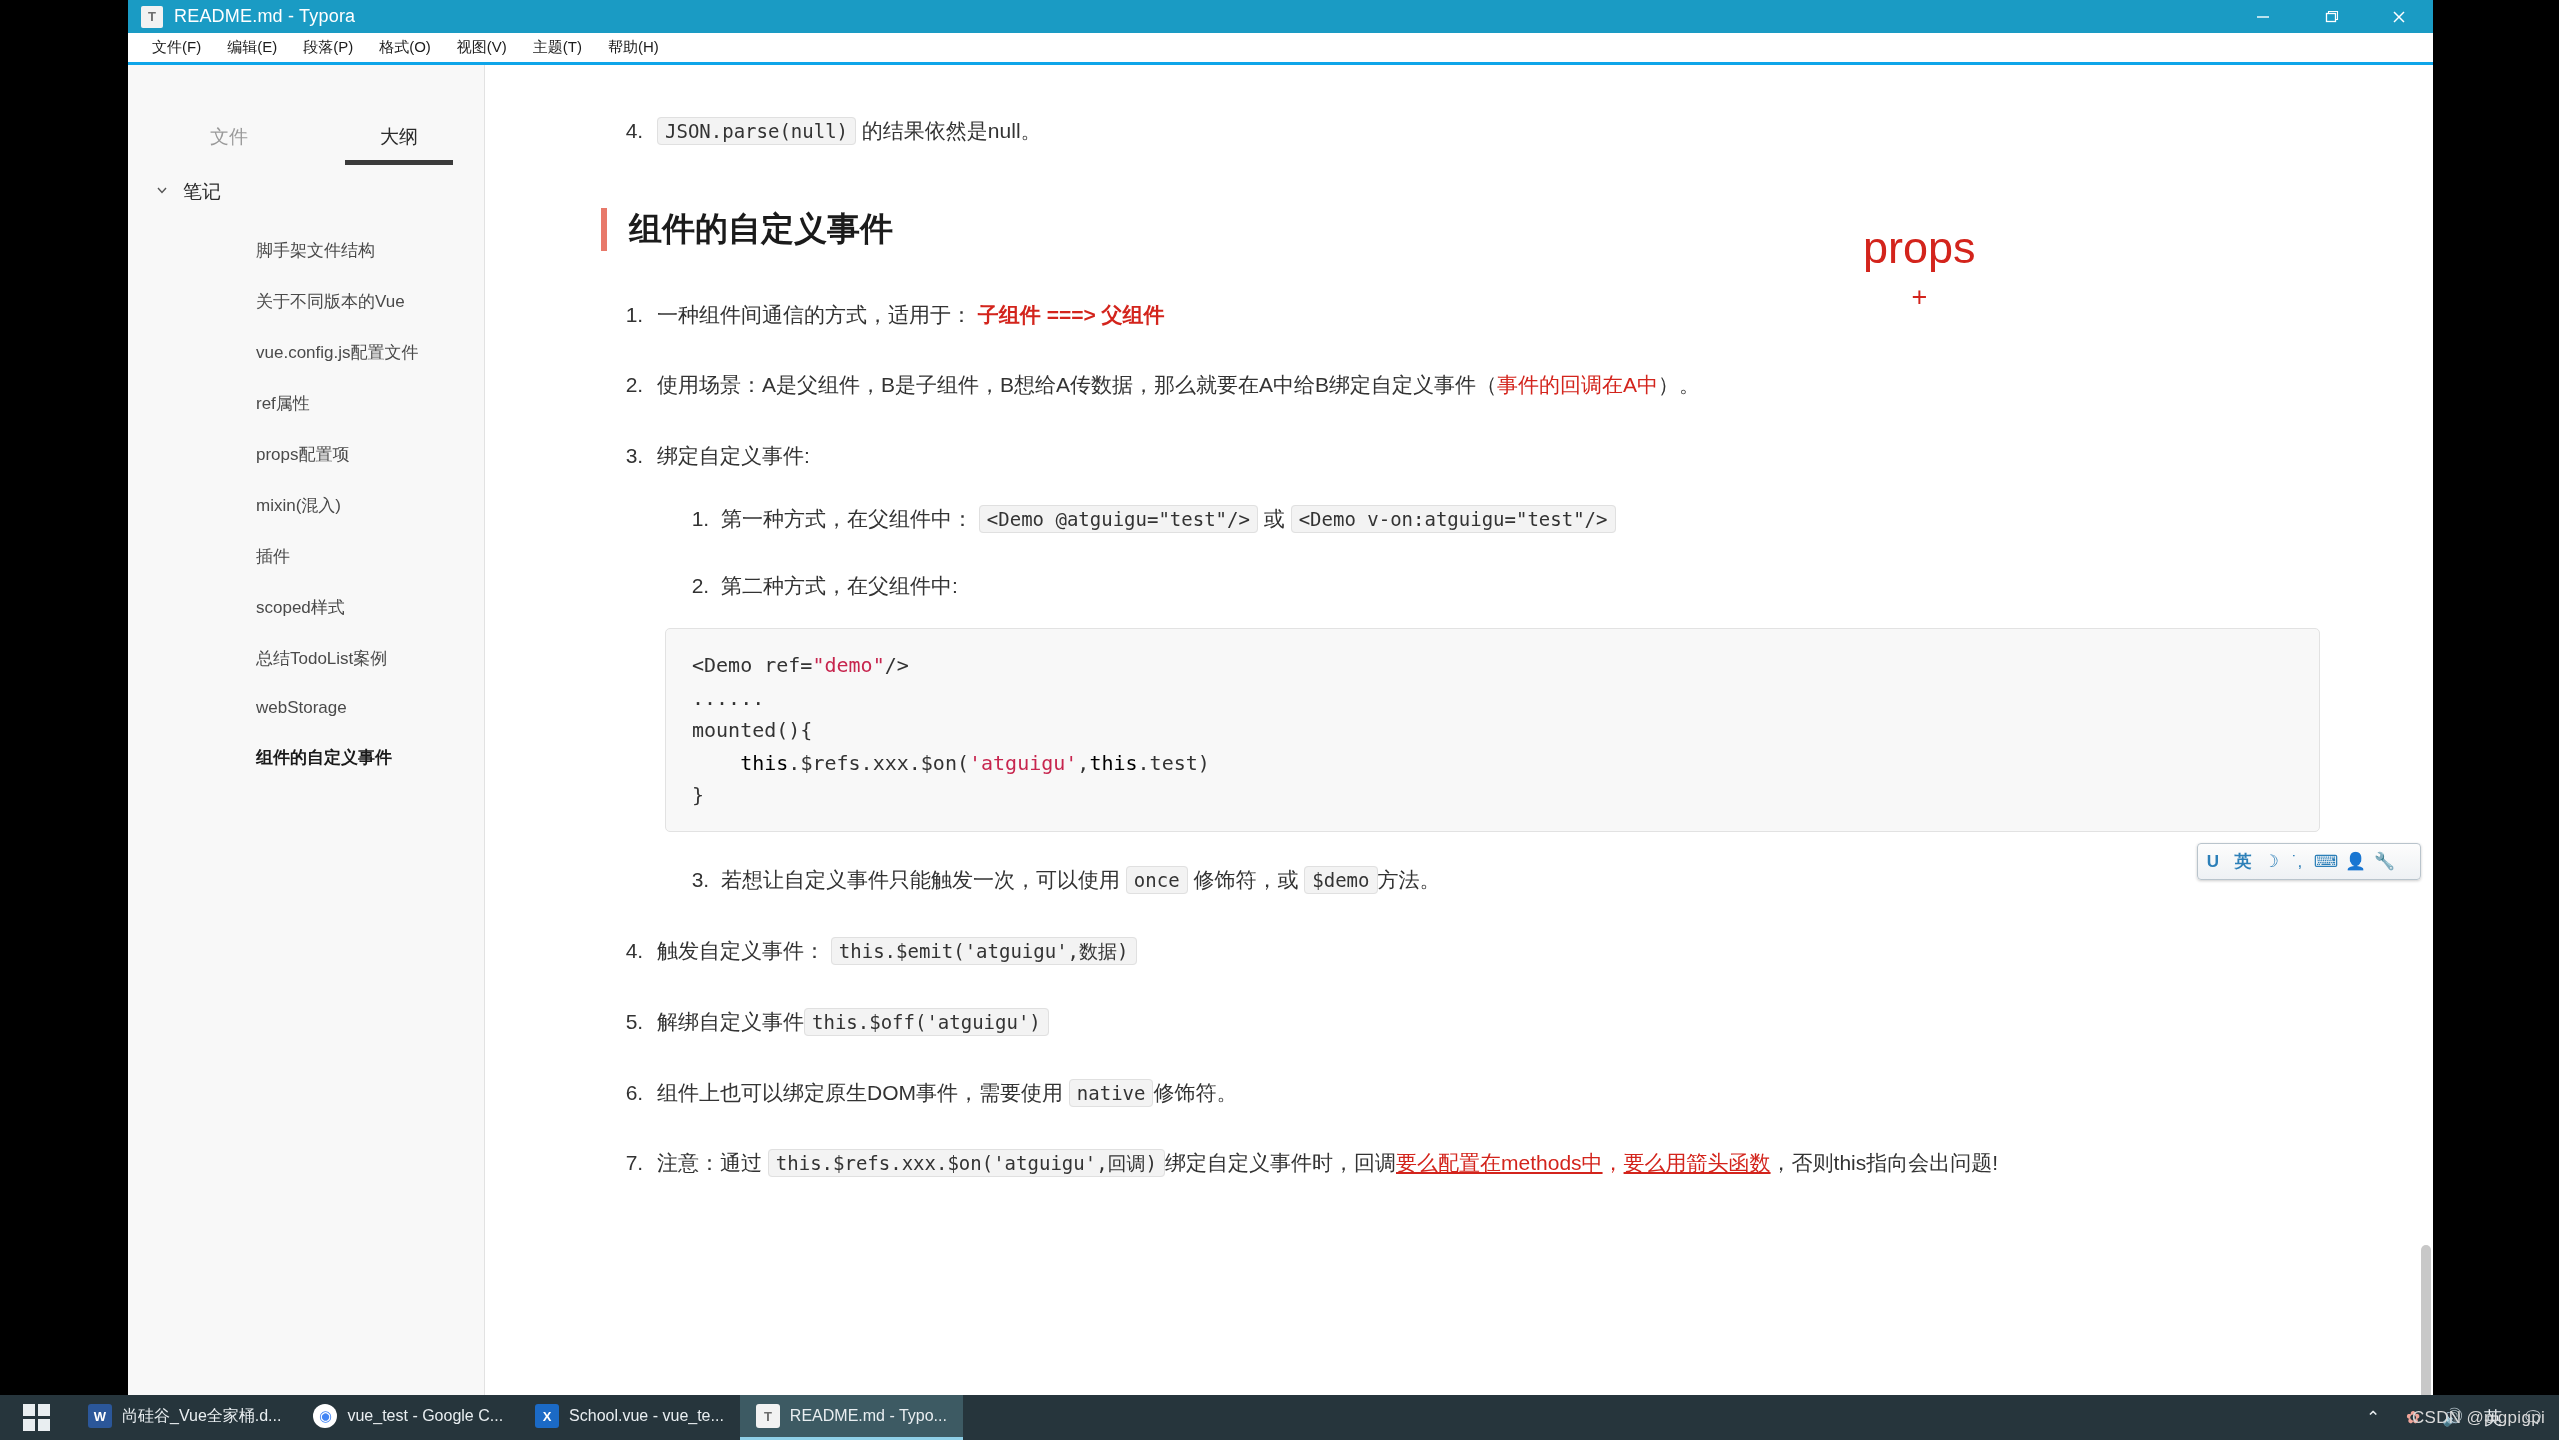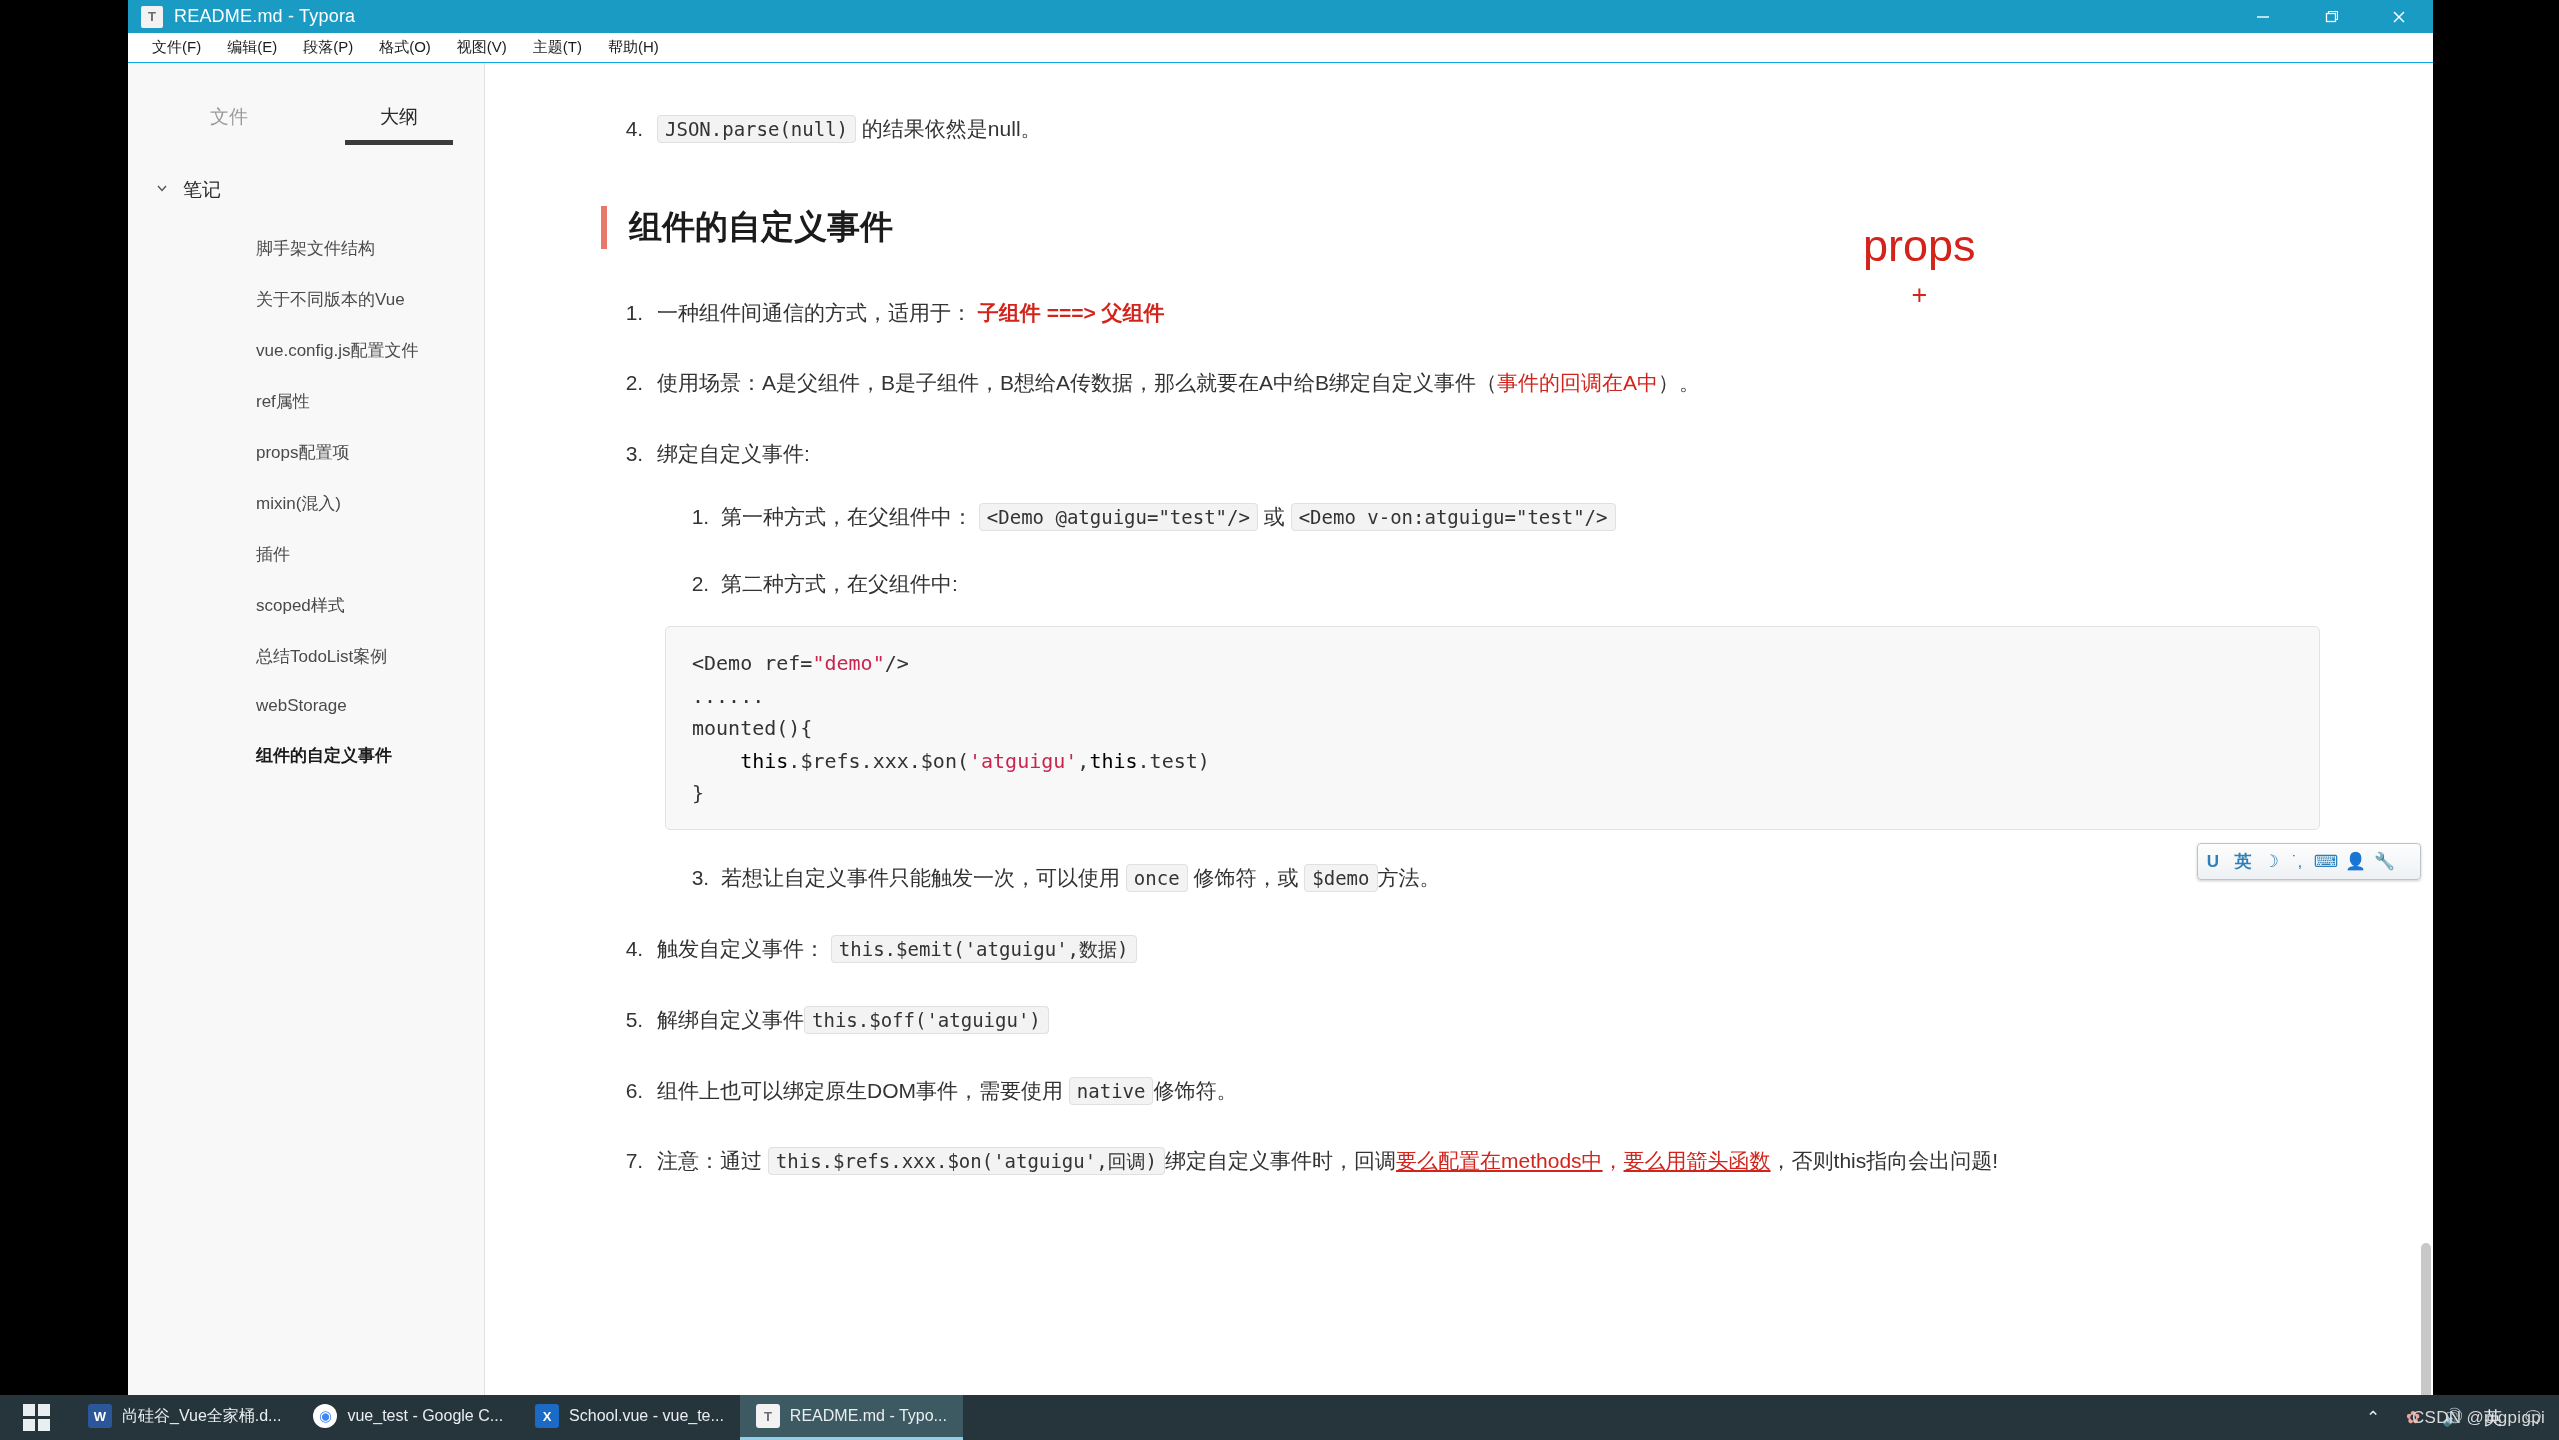--- a/index.html
+++ b/index.html
@@ -27,34 +27,34 @@
   .titlebar .tb-title{font-size:18px;letter-spacing:.2px;}
   .tb-spacer{flex:1;}
   .tb-btn{
     width:68px;height:33px;display:flex;align-items:center;justify-content:center;
     color:#fff;font-size:17px;font-family:"DejaVu Sans",sans-serif;
   }
   .tb-btn.min svg,.tb-btn.max svg,.tb-btn.close svg{display:block}
 
   .menubar{
     height:29px;flex:0 0 29px;background:#fff;display:flex;align-items:center;
-    padding-left:11px;border-bottom:1px solid #0ea5e9;
+    padding-left:11px;border-bottom:3px solid #0ea5e9;
   }
   .menu-item{
     font-size:15px;color:#1c1c1c;padding:3px 13px;white-space:nowrap;
   }
 
   .body-row{flex:1;display:flex;min-height:0;position:relative;}
 
   
   .sidebar{
     width:356px;flex:0 0 356px;background:#f8f8f8;border-right:1px solid #e2e2e2;
     display:flex;flex-direction:column;position:relative;
   }
-  .side-tabs{display:flex;height:78px;align-items:center;padding-top:22px;padding-left:16px;}
+  .side-tabs{display:flex;height:78px;align-items:flex-end;padding-top:22px;padding-left:16px;}
   .side-tab{
     flex:1;text-align:center;font-size:19px;color:#9a9a9a;position:relative;padding-bottom:15px;
   }
   .side-tab.active{color:#2b2b2b;}
   .side-tab.active::after{
     content:"";position:absolute;left:50%;transform:translateX(-50%);
     bottom:0;width:108px;height:5px;background:#3b3b3b;
   }
   .outline-root{
     display:flex;align-items:center;padding:14px 0 14px 26px;font-size:19px;color:#2b2b2b;text-align:center;

